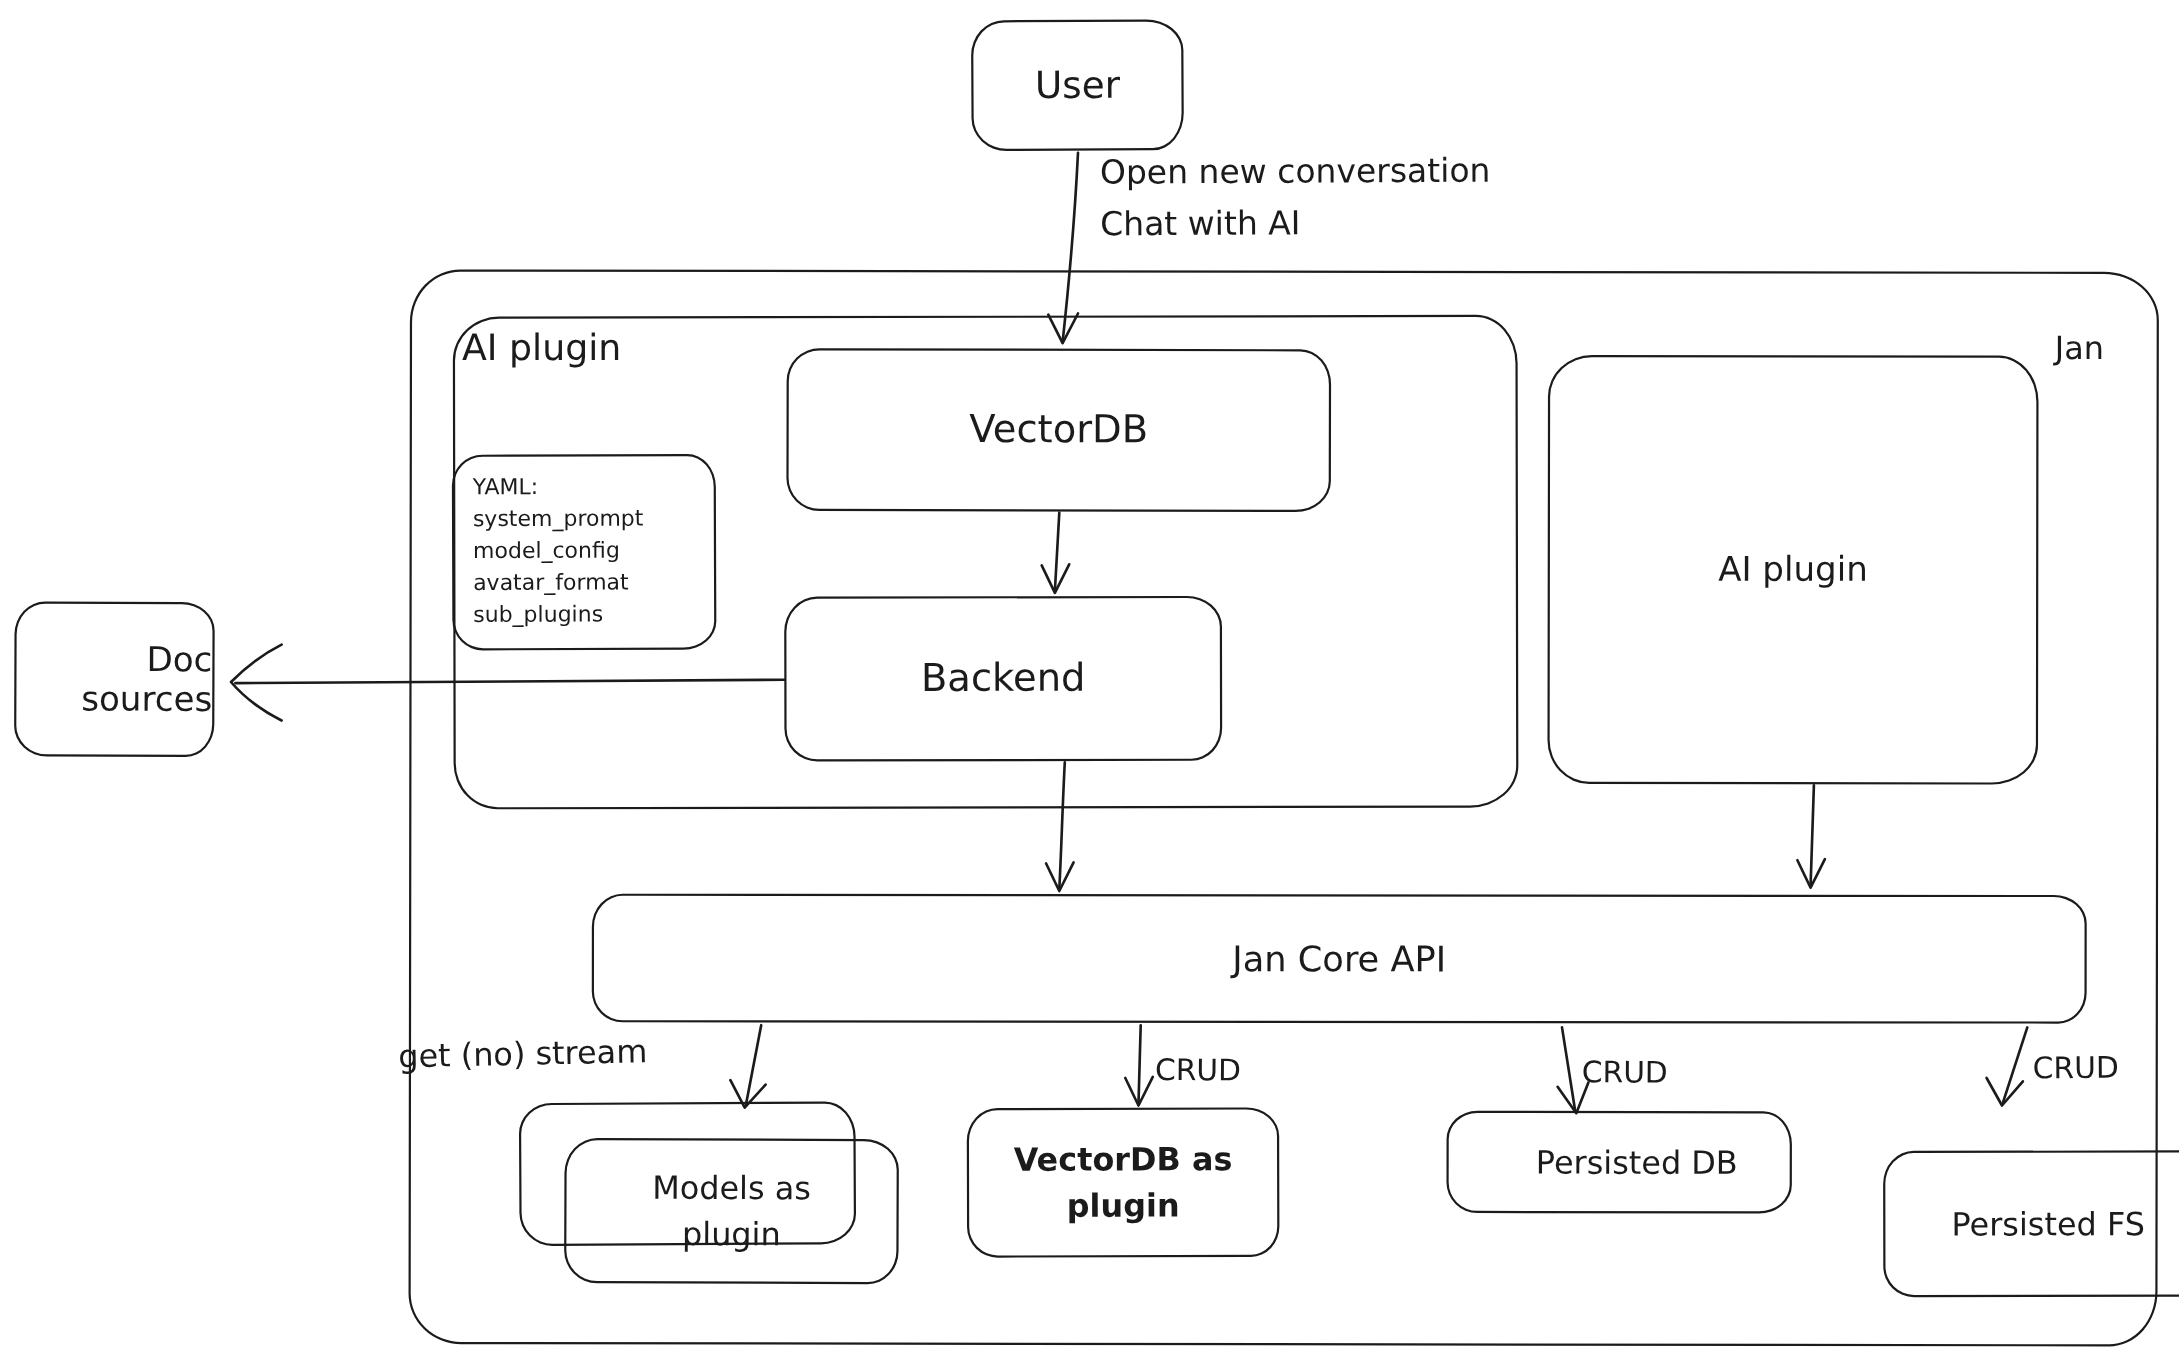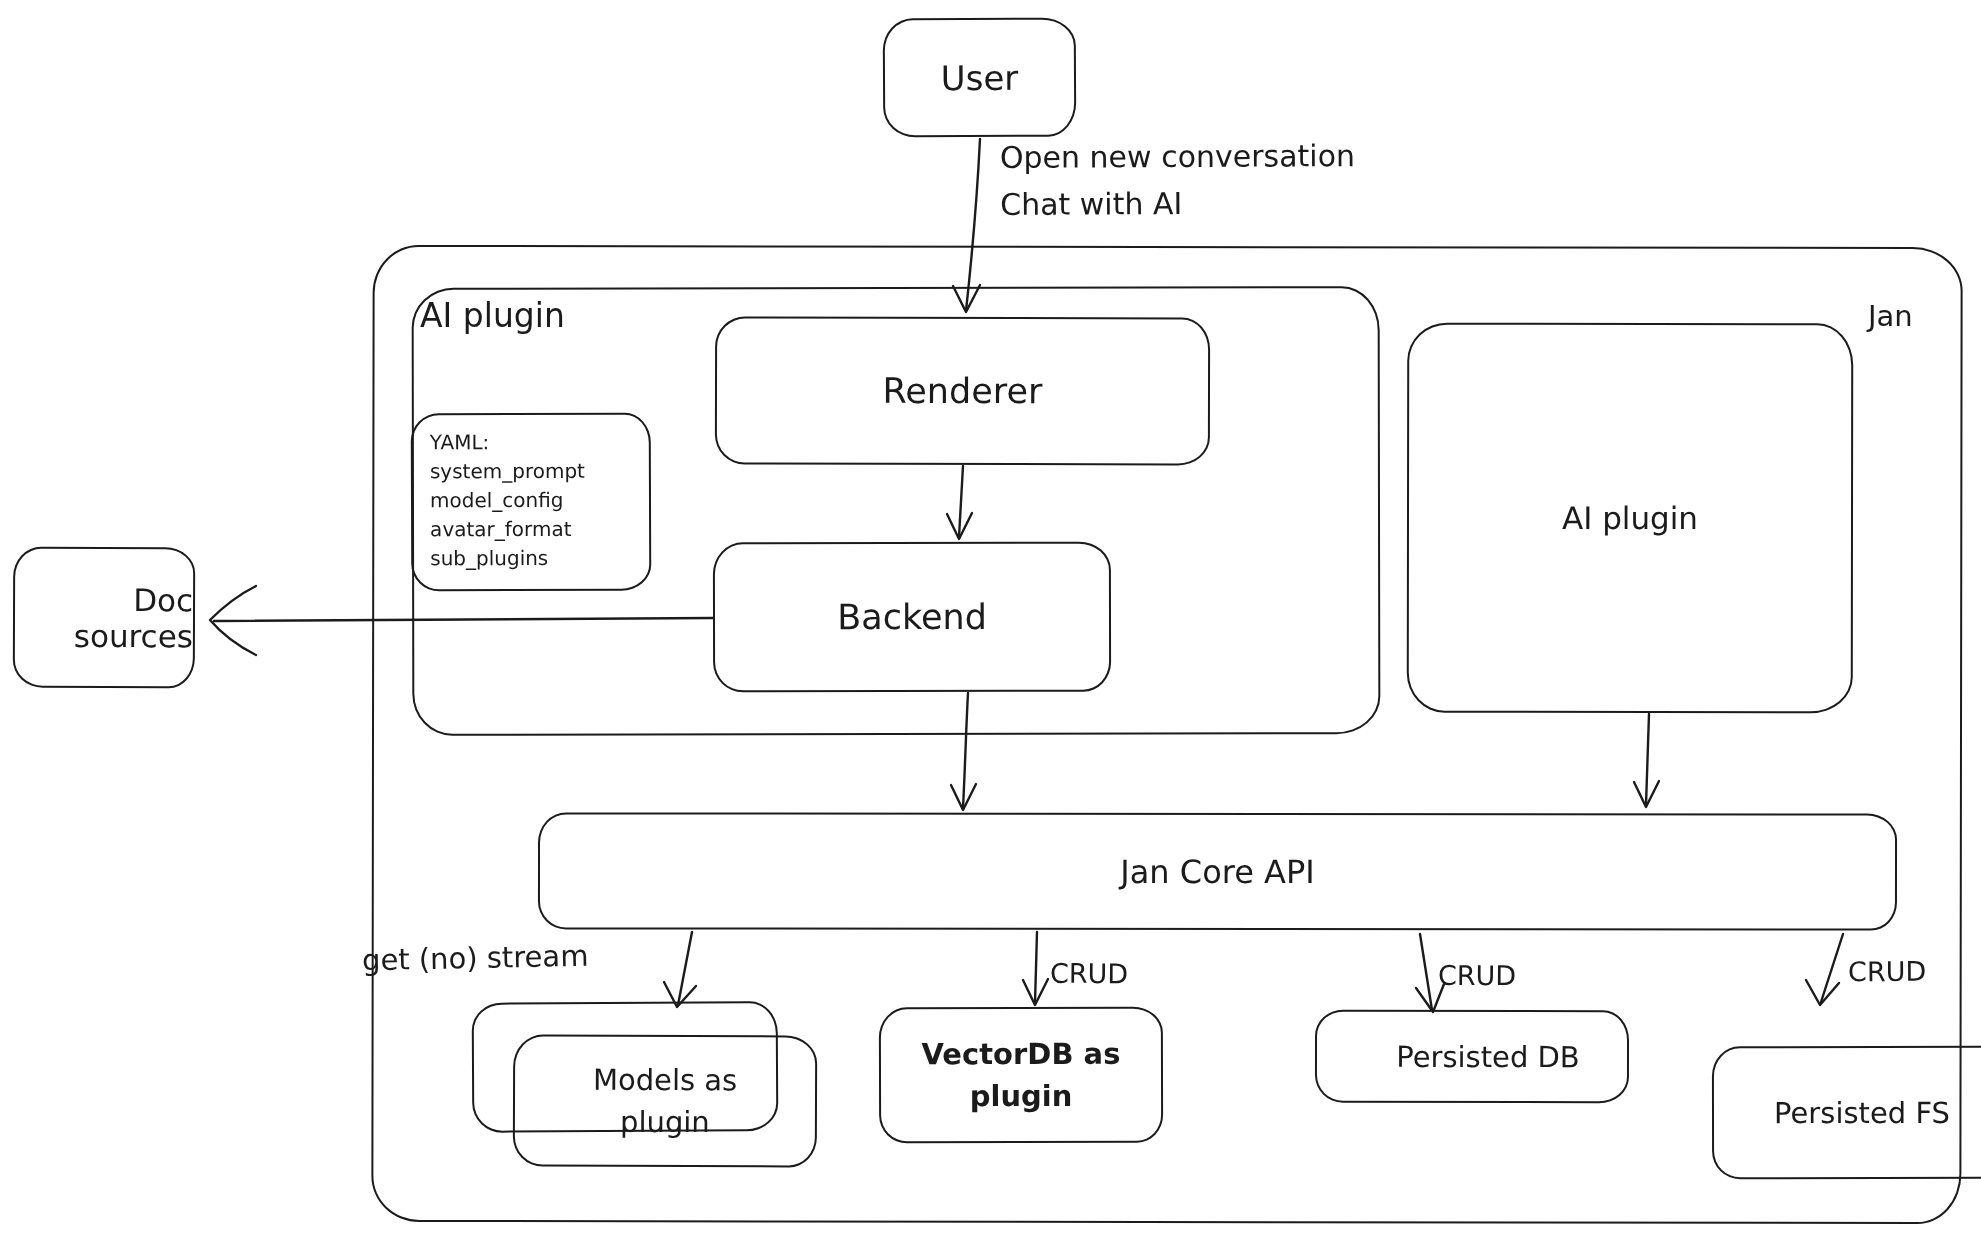--- a/index.html
+++ b/index.html
@@ -61,21 +61,21 @@
   <div class="lbl" id="jan-label">Jan</div>
 
   <div class="box" id="ai-plugin-container"></div>
   <div class="lbl" id="ai-plugin-container-label">AI plugin</div>
 
   <div class="box" id="user-box">
     <span>User</span>
   </div>
 
   <div class="box" id="renderer-box">
-    <span>Renderer</span>
+    <span>VectorDB</span>
   </div>
 
   <div class="box" id="yaml-box">
     <div>
       <span style="display:block">YAML:</span>
       <span style="display:block">system_prompt</span>
       <span style="display:block">model_config</span>
       <span style="display:block">avatar_format</span>
       <span style="display:block">sub_plugins</span>
     </div>

